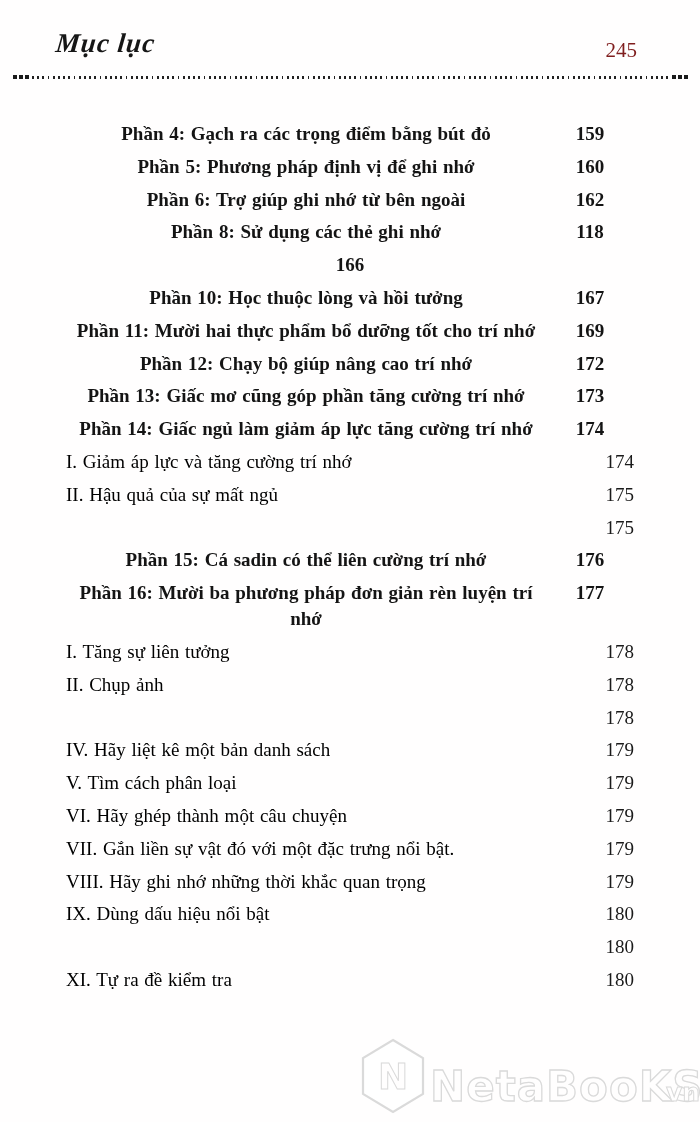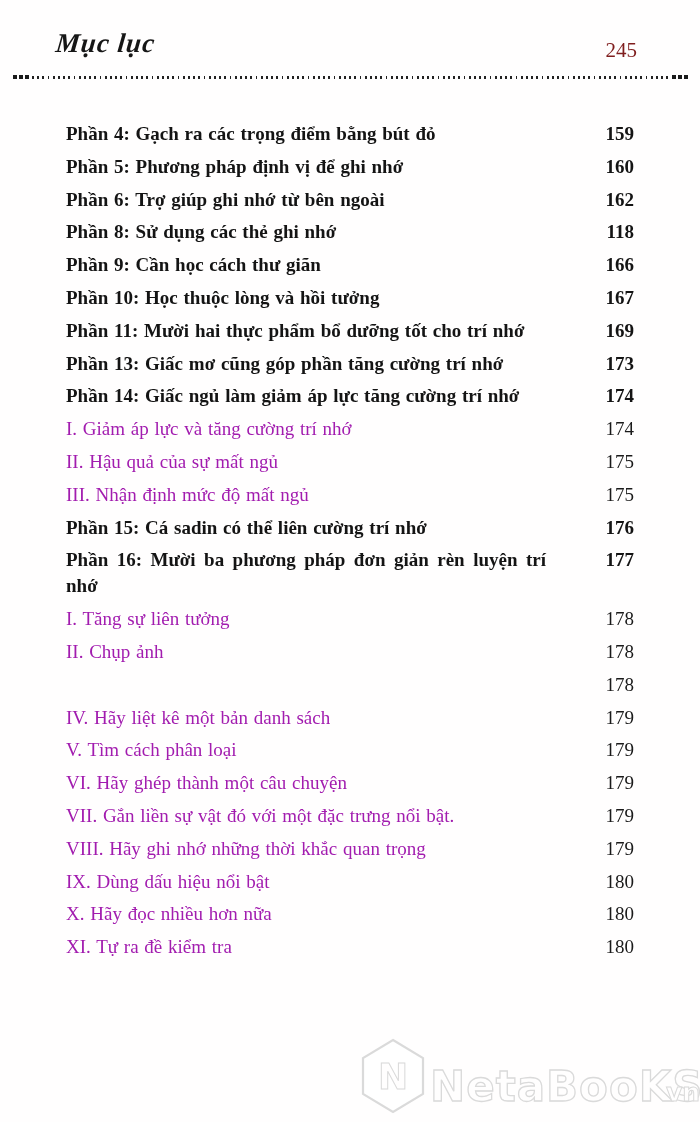--- a/index.html
+++ b/index.html
@@ -32,26 +32,26 @@
     background-position:0 50%;
   }
   
   .toc {
     position:absolute; left:66px; right:66px; top:121px; z-index:2;
   }
   .row { display:flex; align-items:flex-start; margin-bottom:6.8px; }
   .row .title {
     width:480px; font-size:19px; line-height:26px;
     text-align:justify; text-justify:inter-word; word-spacing:1px;
-    color:#a21caf;
+    color:#000000;
   }
   .row .num {
     flex:1; text-align:right; font-size:19px; line-height:26px; color:#1a1a1a;
   }
-  .row.section .title, .row.section .num { font-weight:bold; color:#141414; }
+  .row.section .title, .row.section .num { font-weight:bold; color:#141414;text-align:center; }
   
   .wm { position:absolute; left:346px; top:1032px; z-index:1; opacity:0.92; }
   .wm text {
     font-family:"DejaVu Sans","Liberation Sans",sans-serif;
     fill:#ffffff; stroke:#d7d7d7; font-weight:bold;
   }
 </style>
 </head>
 <body>
 
@@ -97,34 +97,37 @@
     <div class="num">162</div>
   </div>
 
 
   <div class="row section">
     <div class="title">Phần 8: Sử dụng các thẻ ghi nhớ</div>
     <div class="num">118</div>
   </div>
 
   <div class="row section">
-    <div class="title">Phần 9: Cần học cách thư giãn</div>
     <div class="num">166</div>
   </div>
 
   <div class="row section">
     <div class="title">Phần 10: Học thuộc lòng và hồi tưởng</div>
     <div class="num">167</div>
   </div>
 
   <div class="row section">
     <div class="title">Phần 11: Mười hai thực phẩm bổ dưỡng tốt cho trí nhớ</div>
     <div class="num">169</div>
   </div>
 
+  <div class="row section">
+    <div class="title">Phần 12: Chạy bộ giúp nâng cao trí nhớ</div>
+    <div class="num">172</div>
+  </div>
 
   <div class="row section">
     <div class="title">Phần 13: Giấc mơ cũng góp phần tăng cường trí nhớ</div>
     <div class="num">173</div>
   </div>
 
   <div class="row section">
     <div class="title">Phần 14: Giấc ngủ làm giảm áp lực tăng cường trí nhớ</div>
     <div class="num">174</div>
   </div>
@@ -133,21 +136,20 @@
     <div class="title">I. Giảm áp lực và tăng cường trí nhớ</div>
     <div class="num">174</div>
   </div>
 
   <div class="row sub">
     <div class="title">II. Hậu quả của sự mất ngủ</div>
     <div class="num">175</div>
   </div>
 
   <div class="row sub">
-    <div class="title">III. Nhận định mức độ mất ngủ</div>
     <div class="num">175</div>
   </div>
 
   <div class="row section">
     <div class="title">Phần 15: Cá sadin có thể liên cường trí nhớ</div>
     <div class="num">176</div>
   </div>
 
   <div class="row section">
     <div class="title">Phần 16: Mười ba phương pháp đơn giản rèn luyện trí nhớ</div>
@@ -192,21 +194,20 @@
     <div class="title">VIII. Hãy ghi nhớ những thời khắc quan trọng</div>
     <div class="num">179</div>
   </div>
 
   <div class="row sub">
     <div class="title">IX. Dùng dấu hiệu nổi bật</div>
     <div class="num">180</div>
   </div>
 
   <div class="row sub">
-    <div class="title">X. Hãy đọc nhiều hơn nữa</div>
     <div class="num">180</div>
   </div>
 
   <div class="row sub">
     <div class="title">XI. Tự ra đề kiểm tra</div>
     <div class="num">180</div>
   </div>
 </div>
 
 </div>

